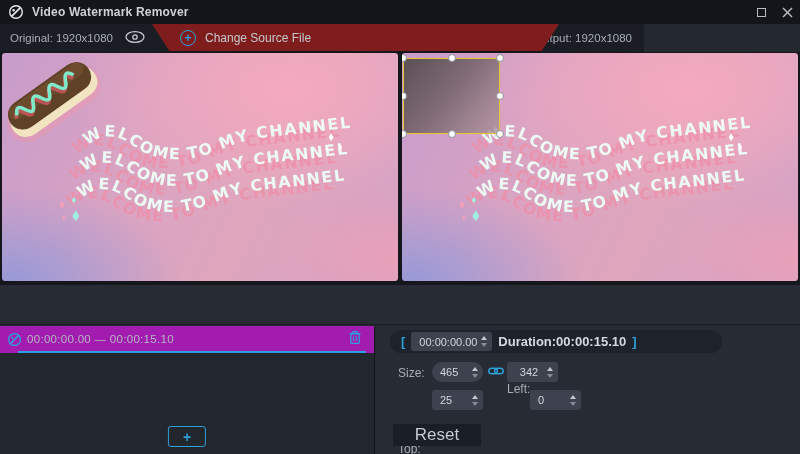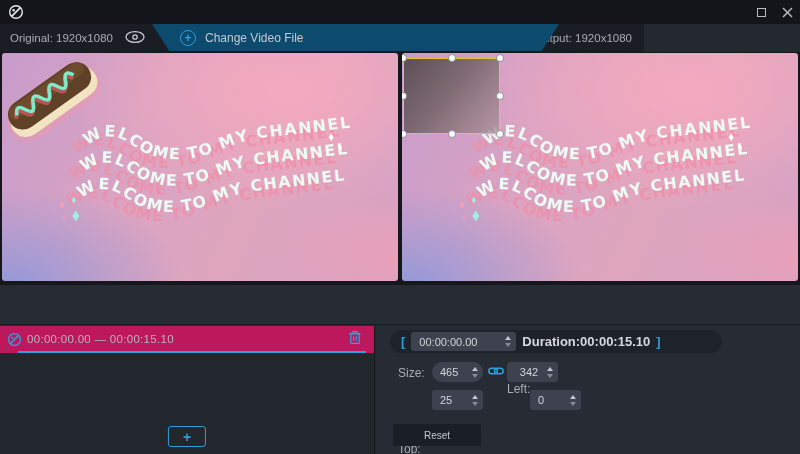--- a/index.html
+++ b/index.html
@@ -9,21 +9,21 @@
 
   
   .titlebar { position:absolute; left:0; top:0; width:800px; height:24px; background:#13151b; display:flex; align-items:center; }
   .logo { margin-left:8px; width:16px; height:16px; }
   .app-title { margin-left:8px; font-size:12px; font-weight:600; color:#ced1d7; letter-spacing:.2px; }
   .win-controls { position:absolute; right:0; top:0; height:24px; display:flex; align-items:center; }
   .win-btn { width:26px; height:24px; display:flex; align-items:center; justify-content:center; background:none; border:none; cursor:pointer; }
   .max-glyph { width:9px; height:9px; border:1.2px solid #b9bdc4; }
 
   
-  .toolbar { position:absolute; left:0; top:24px; width:644px; height:28px; background:#0c4a6e; border-bottom:1px solid #15171c;text-decoration:underline; }
+  .toolbar { position:absolute; left:0; top:24px; width:644px; height:28px; background:#7f1d1d; border-bottom:1px solid #15171c;text-decoration:underline; }
   .tb-left { position:absolute; left:0; top:0; width:172px; height:28px; background:#1a1d24; clip-path:polygon(0 0,152px 0,170px 100%,0 100%); display:flex; align-items:center; }
   .tb-right { position:absolute; right:0; top:0; width:170px; height:28px; background:#1a1d24; clip-path:polygon(85px 0,170px 0,170px 100%,67px 100%); display:flex; align-items:center; justify-content:flex-end; }
   .tb-text { font-size:11.5px; color:#a9adb5; }
   .tb-left .tb-text { margin-left:10px; }
   .tb-right .tb-text { margin-right:12px; }
   .eye-btn { position:absolute; left:122px; top:4px; width:26px; height:20px; background:none; border:none; cursor:pointer; }
   .plus-btn { position:absolute; left:180px; top:6px; width:16px; height:16px; border-radius:50%; border:1.6px solid #2e9fd9; color:#2e9fd9; background:none; font-size:12px; font-weight:bold; line-height:12px; text-align:center; cursor:pointer; padding:0; }
   .change-src { position:absolute; left:205px; top:0; height:28px; display:flex; align-items:center; font-size:12px; color:#c6cad0; background:none; border:none; cursor:pointer; }
   .file-name { position:absolute; left:348px; top:0; height:28px; display:flex; align-items:center; font-size:12px; color:#aeb2ba; }
   .file-info { position:absolute; left:468px; top:0; height:28px; display:flex; align-items:center; font-size:12px; color:#aeb2ba; }
@@ -48,58 +48,59 @@
   .h-nw{left:-5px;top:-5px} .h-n{left:50%;margin-left:-4px;top:-5px} .h-ne{right:-5px;top:-5px}
   .h-w{left:-5px;top:50%;margin-top:-4px} .h-e{right:-5px;top:50%;margin-top:-4px}
   .h-sw{left:-5px;bottom:-5px} .h-s{left:50%;margin-left:-4px;bottom:-5px} .h-se{right:-5px;bottom:-5px}
 
   
   .transport { position:absolute; left:0; top:285px; width:800px; height:40px; background:#262b34; border-bottom:1px solid #1a1d23; }
 
   
   .bottom { position:absolute; left:0; top:326px; width:800px; height:128px; }
   .panel-left { position:absolute; left:0; top:0; width:375px; height:128px; background:#22262d; border-right:1px solid #15171c; }
-  .wm-row { position:relative; width:100%; height:27px; background:#be185d; cursor:pointer;text-align:right; }
+  .wm-row { position:relative; width:100%; height:27px; background:#a21caf; cursor:pointer;text-align:right; }
   .wm-row-icon { position:absolute; left:7px; top:6px; }
   .wm-range { position:absolute; left:27px; top:0; height:25px; display:flex; align-items:center; font-size:11.5px; color:#b4b8c0; letter-spacing:.3px; }
   .trash-btn { position:absolute; right:10px; top:4px; width:18px; height:18px; background:none; border:none; padding:0; cursor:pointer; }
   .wm-underline { position:absolute; left:18px; right:8px; bottom:0; height:2px; background:#2da0e0; }
   .add-area-btn { position:absolute; left:50%; transform:translateX(-50%); bottom:7px; height:21px; padding:0 14px; display:flex; align-items:center; gap:7px;
     background:none; border:1px solid #2e9fd9; border-radius:3px; color:#2e9fd9; font-size:11.5px; cursor:pointer; white-space:nowrap; }
   .add-plus { font-size:14px; font-weight:bold; line-height:14px; }
 
   .panel-right { position:absolute; left:376px; top:0; width:424px; height:128px; background:#272b33; }
   .range-pill { position:absolute; left:14px; top:4px; width:332px; height:23px; background:#1e222b; border-radius:12px; display:flex; align-items:center; padding:0 11px; gap:6px; }
   .bracket { color:#2e9fd9; font-size:13px; font-weight:bold; }
   .numfield { display:flex; align-items:center; background:#3d424e; border-radius:3px; height:19px; cursor:text; }
   .numfield .val { font-size:11px; color:#d2d5db; padding:0 4px 0 8px; flex:1; }
-  .timefield { width:105px; }
+  .timefield { width:81px; }
   .smallfield { width:51px; height:20px; }
   .spin { display:flex; flex-direction:column; gap:3px; padding-right:5px; cursor:pointer; }
   .spin .up { width:0; height:0; border-left:3.5px solid transparent; border-right:3.5px solid transparent; border-bottom:4px solid #c2c7cf; }
   .spin .down { width:0; height:0; border-left:3.5px solid transparent; border-right:3.5px solid transparent; border-top:4px solid #868c96; }
   .dur-label { font-size:13px; font-weight:600; color:#d6d9df; white-space:nowrap; }
   .prop-label { position:absolute; font-size:12px; color:#a9aeb6; }
   .lab-size { left:22px; top:40px; } .lab-top { left:22px; top:68px;margin-top:48px; } .lab-left { left:131px; top:56px; }
   .fld-width { position:absolute; left:56px; top:36px;border-radius:10px; } .fld-height { position:absolute; left:131px; top:36px;text-align:center; }
   .fld-top { position:absolute; left:56px; top:64px; } .fld-left { position:absolute; left:154px; top:64px; }
   .link-btn { position:absolute; left:112px; top:39px; width:16px; height:14px; background:none; border:none; padding:0; cursor:pointer; }
-  .reset-btn { position:absolute; left:17px; top:98px; width:88px; height:22px; background:#1a1e25; border:none; border-radius:2px; color:#c6cad0; font-size:10px; cursor:pointer; }
+  .reset-btn { position:absolute; left:17px; top:98px; width:88px; height:22px; background:#1a1e25; border:none; border-radius:2px; color:#c6cad0; font-size:17px; cursor:pointer; }
 </style>
 </head>
 <body>
 
 <div class="app">
 
   <div class="titlebar">
     <svg class="logo" viewBox="0 0 16 16">
       <circle cx="8" cy="8" r="6.3" fill="none" stroke="#e8eaee" stroke-width="1.4"></circle>
       <line x1="3.6" y1="12.4" x2="12.4" y2="3.6" stroke="#e8eaee" stroke-width="1.6"></line>
       <circle cx="5.6" cy="6.2" r="1.2" fill="#e8eaee"></circle>
     </svg>
+    <span class="app-title">Video Watermark Remover</span>
     <div class="win-controls">
       <button class="win-btn">
           <span class="max-glyph"></span>
         </button>
       <button class="win-btn">
         <svg width="11" height="11" viewBox="0 0 11 11">
           <line x1="1" y1="1" x2="10" y2="10" stroke="#b9bdc4" stroke-width="1.4"></line>
           <line x1="10" y1="1" x2="1" y2="10" stroke="#b9bdc4" stroke-width="1.4"></line>
         </svg>
       </button>
@@ -110,21 +111,21 @@
     <div class="tb-left">
       <span class="tb-text">Original: 1920x1080</span>
     </div>
     <button class="eye-btn">
       <svg width="22" height="14" viewBox="0 0 22 14">
         <ellipse cx="11" cy="7" rx="9" ry="5.4" fill="none" stroke="#c6cad0" stroke-width="1.3"></ellipse>
         <circle cx="11" cy="7" r="2.2" fill="none" stroke="#c6cad0" stroke-width="1.3"></circle>
       </svg>
     </button>
     <button class="plus-btn">+</button>
-    <button class="change-src">Change Video File</button>
+    <button class="change-src">Change Source File</button>
     <div class="tb-right">
       <span class="tb-text">Output: 1920x1080</span>
     </div>
   </div>
 
   <div class="previews">
 
     <div class="preview">
       <div class="video">
         <svg viewBox="0 0 397 233" preserveAspectRatio="none">

